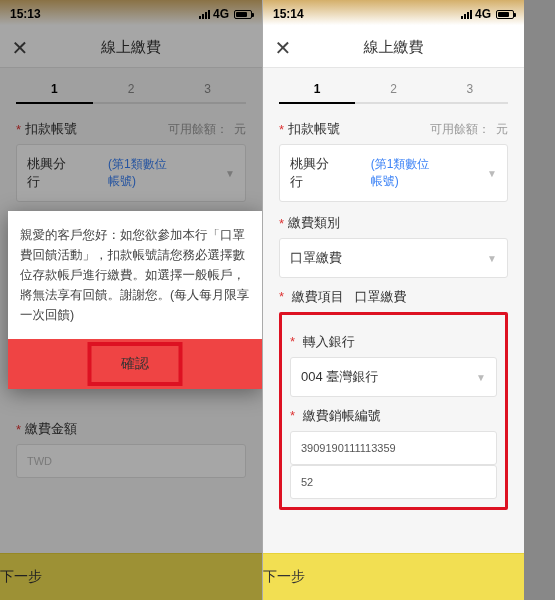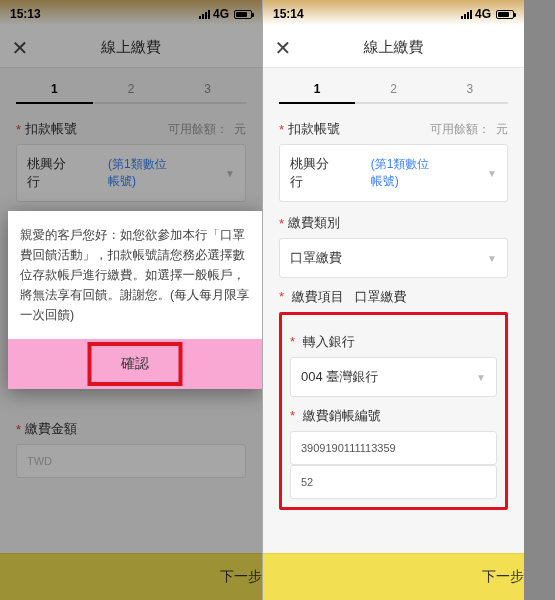--- a/index.html
+++ b/index.html
@@ -82,34 +82,34 @@
 .chev { margin-left:8px; color:#bbb; font-size:10px; }
 .text-field { background:#fff; border:1px solid #e2e2e2; border-radius:3px; padding:10px; font-size:11px; color:#555;}
 .placeholder { color:#bbb; }
 .section-red {
   border:3px solid #d12; padding:8px; margin-top:4px; border-radius:2px;
 }
 .sub-line { margin:10px 0 6px 0; font-size:13px;}
 .next-bar {
   position:absolute; left:0; right:0; bottom:0;
   background:#f2df52;
-  text-align:right; padding:14px 0; font-size:14px; color:#333;
+  text-align:left; padding:14px 0; font-size:14px; color:#333;
   border-top:1px solid #e7d23a;
 }
 
 .overlay {
   position:absolute; inset:0; background:rgba(0,0,0,0.35);
   display:flex; align-items:center; justify-content:center;padding-left:8px;
 }
 .modal {
   width: 260px; background:#fff; box-shadow:0 4px 20px rgba(0,0,0,.4);
 }
 .modal-body { padding:14px 12px; font-size:12.5px; line-height:1.6; color:#444;}
 .modal-btn-row {
-  background:#f9a8d4; text-align:center; padding:12px 0; position:relative;
+  background:#ef4444; text-align:center; padding:12px 0; position:relative;
 }
 .modal-btn {
   display:inline-block; padding:4px 18px; font-size:14px; color:#333;
 }
 .red-box {
   position:absolute; border:4px solid #d12;
   left:50%; top:50%; transform:translate(-50%,-50%);
   width:95px; height:44px; pointer-events:none;
 }
 </style>

